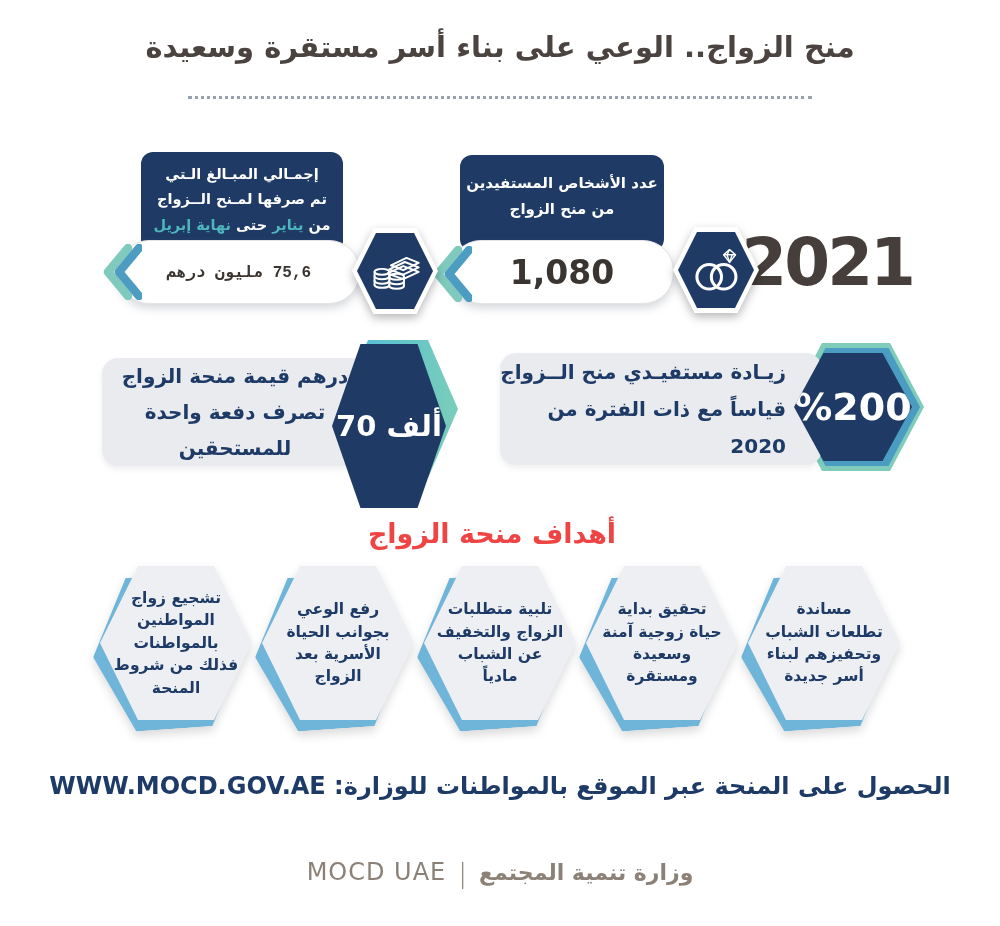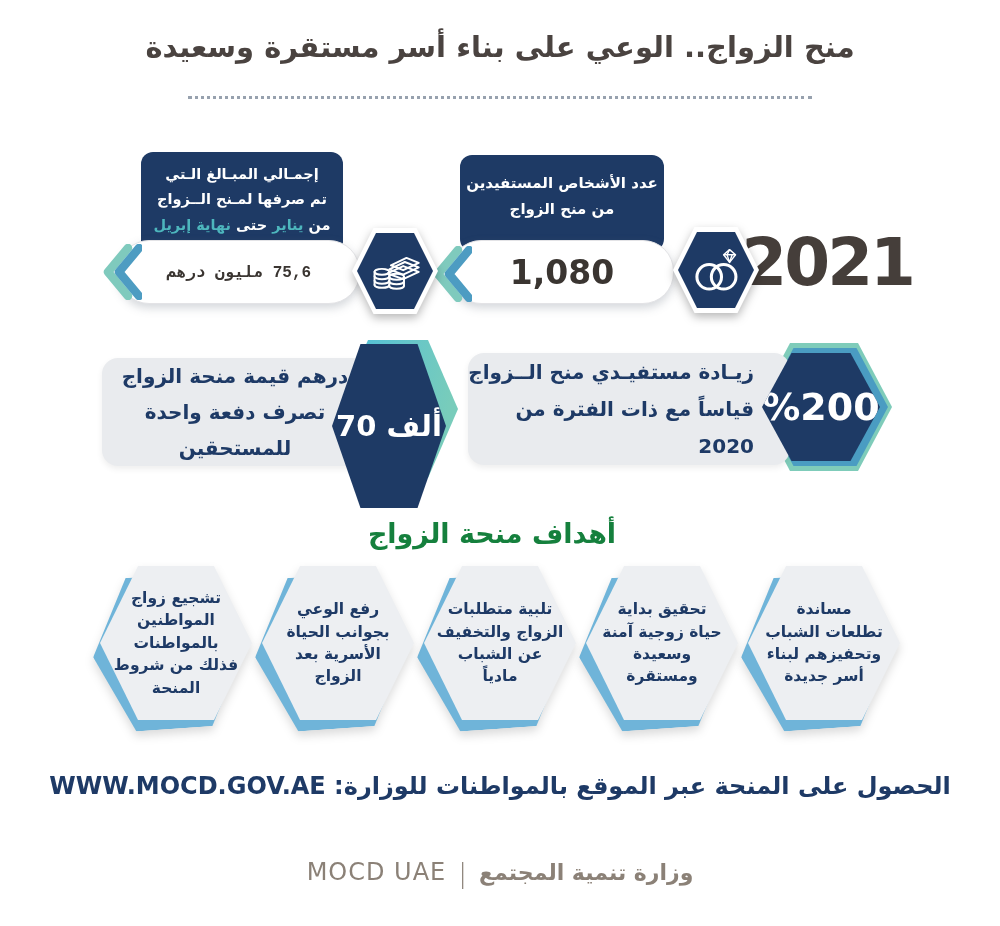--- a/index.html
+++ b/index.html
@@ -44,41 +44,41 @@
   .hex-badge{position:absolute;z-index:4;filter:drop-shadow(0 4px 5px rgba(0,0,0,.28));}
   .b-hex{left:233px;top:75px;width:86px;height:86px;}
   .a-hex{left:254px;top:80px;width:86px;height:86px;}
   .hex-outer{position:absolute;inset:0;background:#ffffff;}
   .hex-inner{position:absolute;inset:5px;background:#1e3a65;}
   .badge-svg{position:absolute;left:50%;top:50%;transform:translate(-50%,-50%);}
 
   
   .fact{position:absolute;}
   .fact-grant{left:100px;top:340px;width:380px;height:148px;}
-  .fact-increase{left:456px;top:335px;width:445px;height:150px;}
+  .fact-increase{left:488px;top:335px;width:445px;height:150px;}
 
   .gray-box{position:absolute;background:#e9ebee;border-radius:16px;color:#1e3a66;
             font-weight:bold;box-shadow:0 3px 6px rgba(0,0,0,.07);display:flex;flex-direction:column;justify-content:center;box-sizing:border-box;}
   .g-box{left:2px;top:18px;width:266px;height:108px;font-size:20px;line-height:36px;text-align:center;z-index:2;}
   .i-box{left:12px;top:18px;width:322px;height:112px;font-size:20px;line-height:37px;text-align:right;padding-right:36px;z-index:2;}
   .teal-blue-hl{color:#3f93ad;}
 
   .g-hex-accent{position:absolute;left:238px;top:0;width:120px;height:138px;z-index:0;
                 background:linear-gradient(100deg,#54c0d6 15%,#78ccbb 85%);}
   .g-hex{position:absolute;left:232px;top:4px;width:114px;height:164px;background:#1e3a65;z-index:3;
          display:flex;align-items:center;justify-content:center;color:#fff;font-weight:bold;font-size:29px;
          filter:drop-shadow(0 3px 4px rgba(0,0,0,.2));}
   .i-accent-green{position:absolute;left:300px;top:8px;width:136px;height:128px;background:#7fccba;z-index:0;}
   .i-accent-blue{position:absolute;left:306px;top:13px;width:126px;height:118px;background:#4a9cc2;z-index:1;}
   .i-hex{position:absolute;left:306px;top:18px;width:118px;height:108px;background:#1e3a65;z-index:3;
          display:flex;align-items:center;justify-content:center;color:#fff;font-weight:bold;font-size:38px;}
 
   
   .goals-heading{position:absolute;top:518px;left:0;right:16px;text-align:center;
-                 font-size:27px;font-weight:bold;color:#15803d;}
+                 font-size:27px;font-weight:bold;color:#ef4444;}
   .goals-row{position:absolute;top:566px;left:0;right:0;display:flex;justify-content:center;gap:10px;}
   .goal-hex{position:relative;width:152px;height:154px;filter:drop-shadow(0 5px 5px rgba(0,0,0,.14));}
   .goal-accent{position:absolute;inset:0;background:#6fb4d9;transform:translate(-7px,9px) rotate(-4deg);}
   .goal-front{position:absolute;inset:0;background:#edeff2;display:flex;align-items:center;justify-content:center;
               text-align:center;color:#1e3a66;font-weight:bold;font-size:15.5px;line-height:1.45;}
 
   
   .how-to{position:absolute;top:772px;left:0;right:0;text-align:center;
           font-size:24px;font-weight:bold;color:#1e3a66;}
   .brand{position:absolute;top:858px;left:0;right:0;text-align:center;color:#8b8177;}

